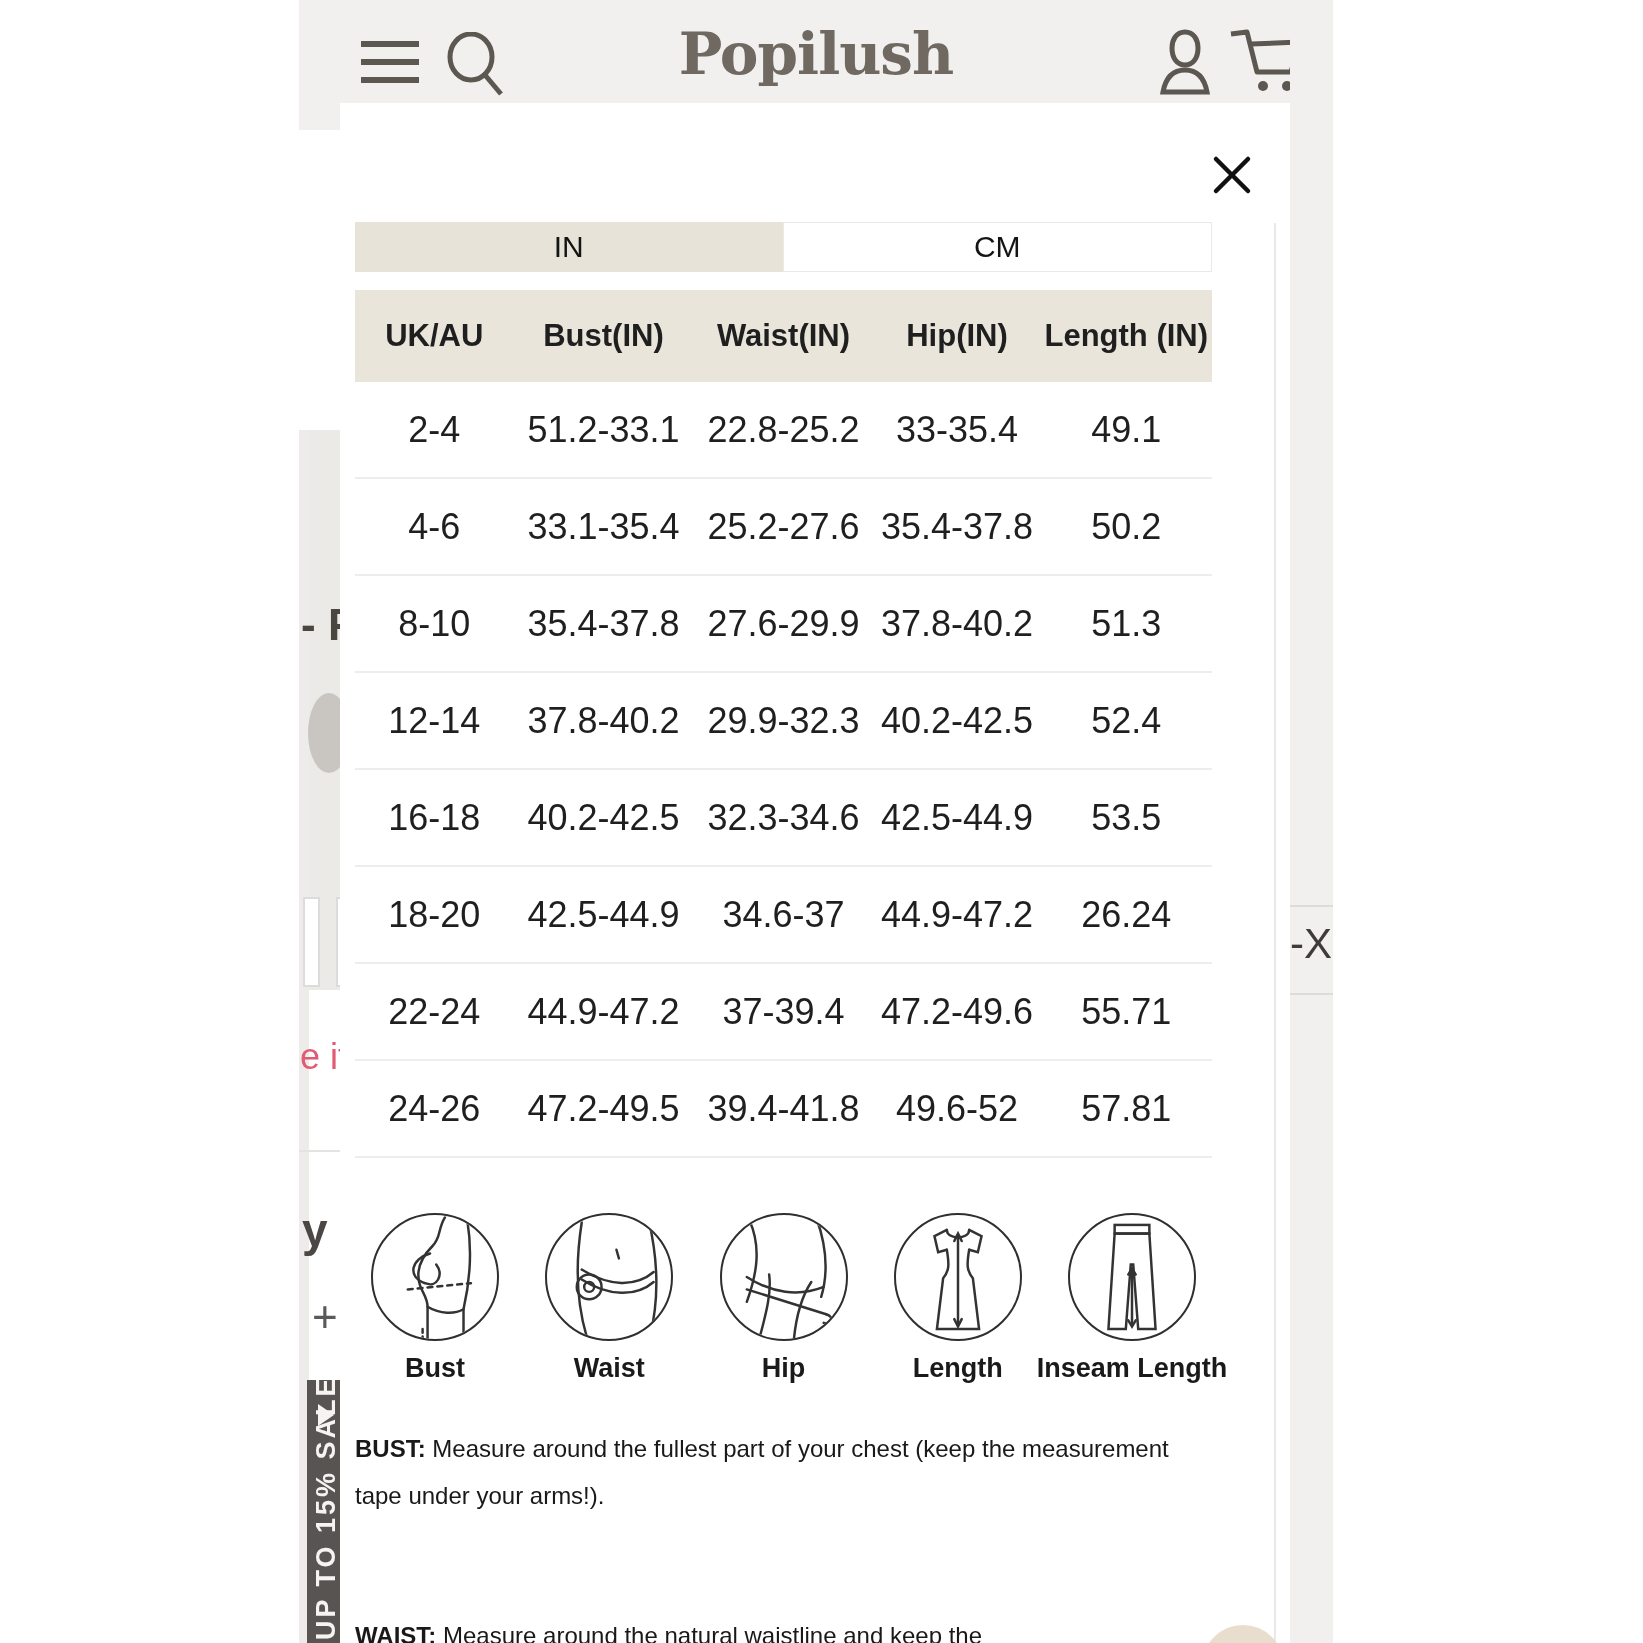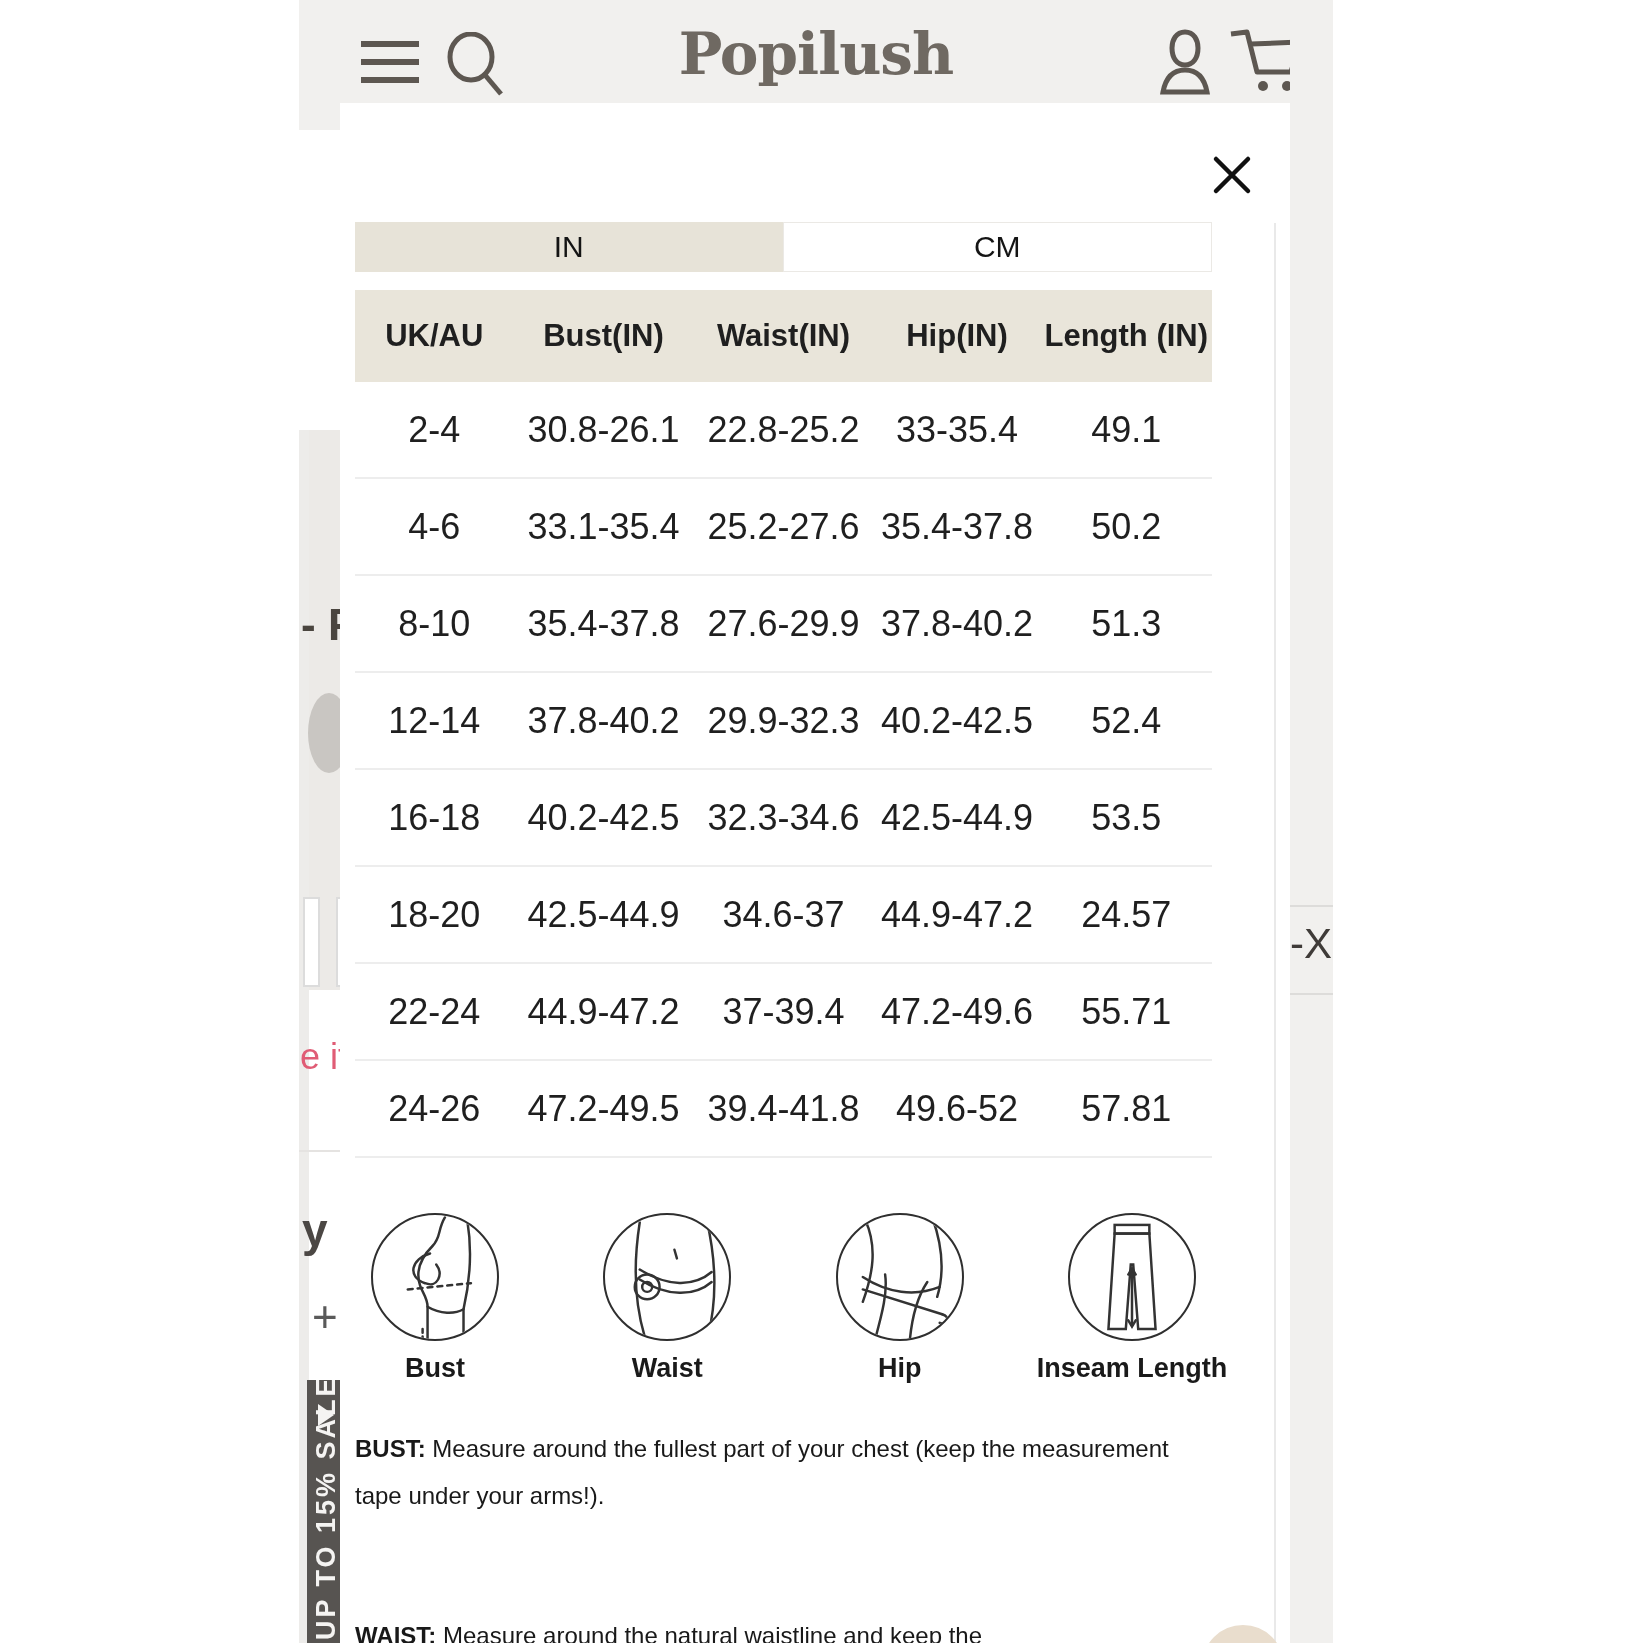--- a/index.html
+++ b/index.html
@@ -132,21 +132,21 @@
         <div class="t-head">
           <div class="t-cell c0">UK/AU</div>
           <div class="t-cell c1">Bust(IN)</div>
           <div class="t-cell c2">Waist(IN)</div>
           <div class="t-cell c3">Hip(IN)</div>
           <div class="t-cell c4">Length (IN)</div>
         </div>
 
         <div class="t-row">
           <div class="t-cell c0">2-4</div>
-          <div class="t-cell c1">30.8-26.1</div>
+          <div class="t-cell c1">51.2-33.1</div>
           <div class="t-cell c2">22.8-25.2</div>
           <div class="t-cell c3">33-35.4</div>
           <div class="t-cell c4">49.1</div>
         </div>
         <div class="t-row">
           <div class="t-cell c0">4-6</div>
           <div class="t-cell c1">33.1-35.4</div>
           <div class="t-cell c2">25.2-27.6</div>
           <div class="t-cell c3">35.4-37.8</div>
           <div class="t-cell c4">50.2</div>
@@ -170,21 +170,21 @@
           <div class="t-cell c1">40.2-42.5</div>
           <div class="t-cell c2">32.3-34.6</div>
           <div class="t-cell c3">42.5-44.9</div>
           <div class="t-cell c4">53.5</div>
         </div>
         <div class="t-row">
           <div class="t-cell c0">18-20</div>
           <div class="t-cell c1">42.5-44.9</div>
           <div class="t-cell c2">34.6-37</div>
           <div class="t-cell c3">44.9-47.2</div>
-          <div class="t-cell c4">24.57</div>
+          <div class="t-cell c4">26.24</div>
         </div>
         <div class="t-row">
           <div class="t-cell c0">22-24</div>
           <div class="t-cell c1">44.9-47.2</div>
           <div class="t-cell c2">37-39.4</div>
           <div class="t-cell c3">47.2-49.6</div>
           <div class="t-cell c4">55.71</div>
         </div>
         <div class="t-row">
           <div class="t-cell c0">24-26</div>
@@ -233,20 +233,34 @@
               <path d="M20 50 C40 63 62 66 82 58"></path>
               <path d="M20 60 L84 80"></path>
               <path d="M84 80 c7 2 5 9 -2 7"></path>
             </svg>
           </div>
           <div class="g-label">Hip</div>
         </div>
         <div class="guide">
           <div class="g-circle">
             <svg viewBox="0 0 100 100" fill="none" stroke="#333" stroke-width="2" stroke-linecap="round">
+              <path d="M41 12 C41 20 59 20 59 12"></path>
+              <path d="M41 12 L31 17 L34 30 L41 28"></path>
+              <path d="M59 12 L69 17 L66 30 L59 28"></path>
+              <path d="M41 28 C43 40 43 45 38 51 L33 92 L67 92 L62 51 C57 45 57 40 59 28"></path>
+              <line x1="50" y1="16" x2="50" y2="89"></line>
+              <path d="M47 21 L50 15 L53 21"></path>
+              <path d="M47 84 L50 90 L53 84"></path>
+            </svg>
+          </div>
+          <div class="g-label">Length</div>
+        </div>
+        <div class="guide">
+          <div class="g-circle">
+            <svg viewBox="0 0 100 100" fill="none" stroke="#333" stroke-width="2" stroke-linecap="round">
               <rect x="36" y="8" width="28" height="7"></rect>
               <path d="M36 15 L31 92 L45 92 L49 40 L51 40 L55 92 L69 92 L64 15 Z"></path>
               <line x1="50" y1="44" x2="50" y2="89"></line>
               <path d="M47 48 L50 43 L53 48"></path>
               <path d="M47 85 L50 90 L53 85"></path>
             </svg>
           </div>
           <div class="g-label">Inseam Length</div>
         </div>
       </div>

